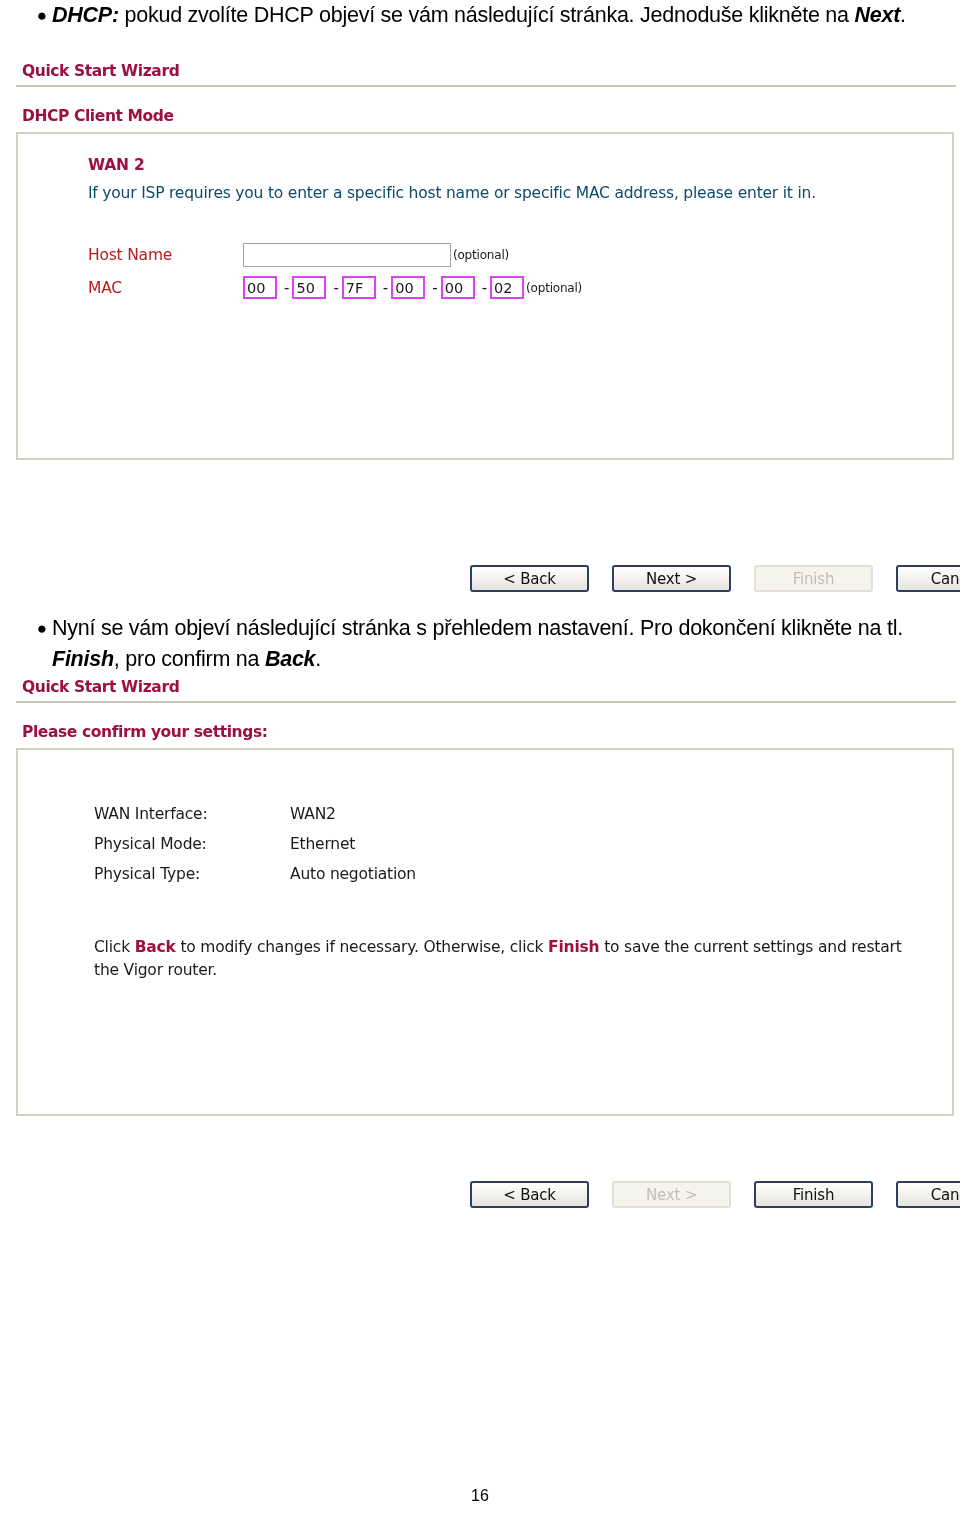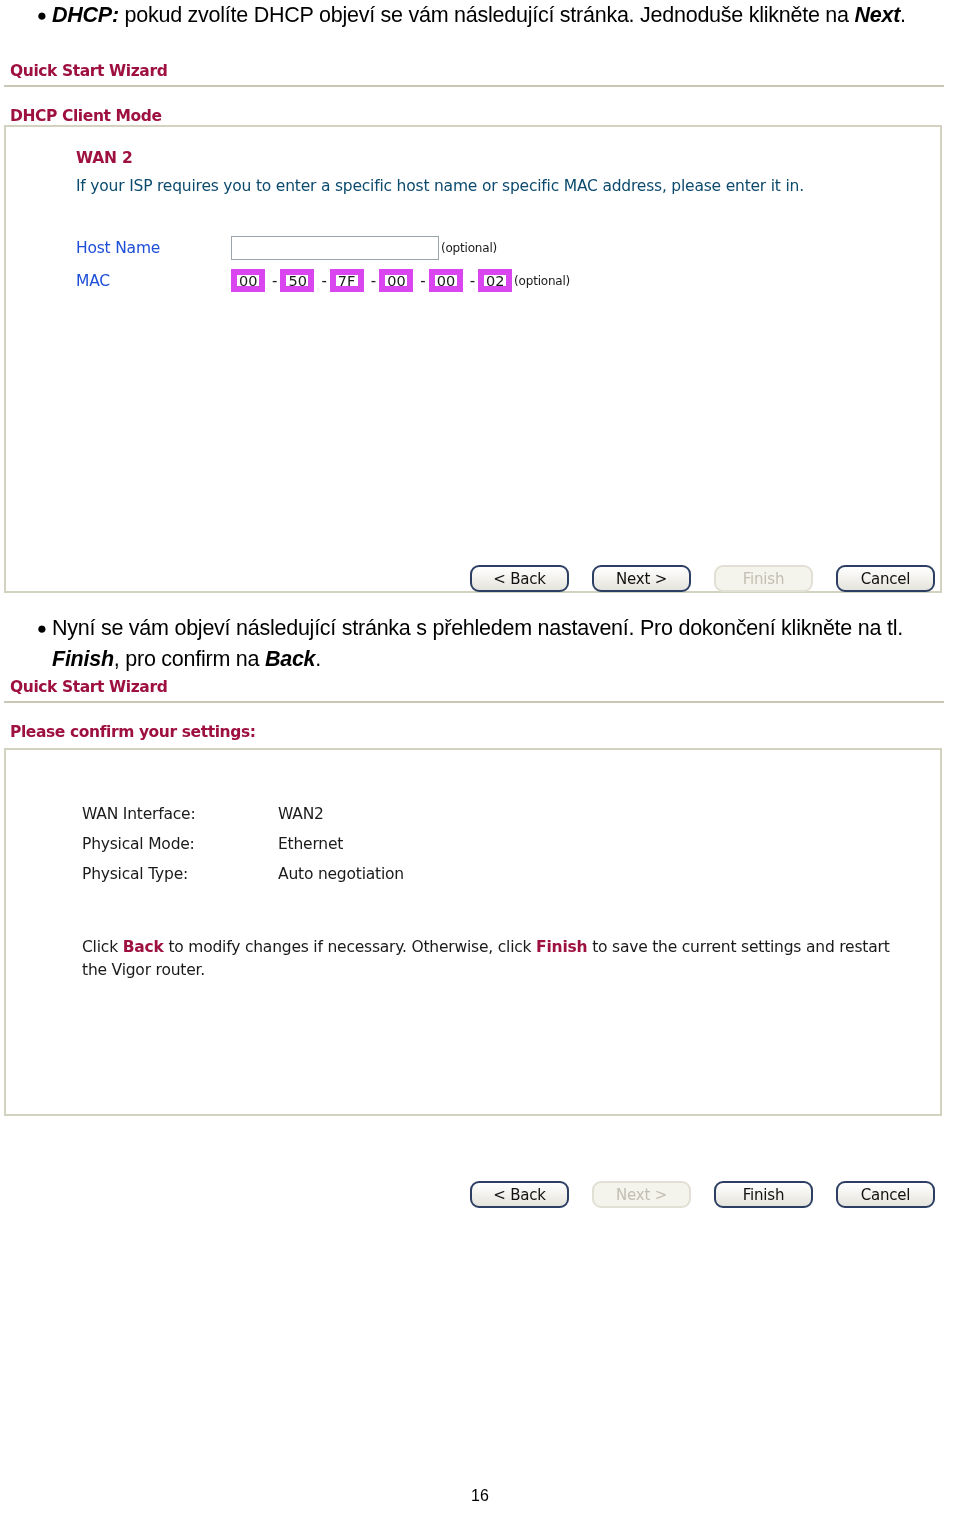--- a/index.html
+++ b/index.html
@@ -35,21 +35,21 @@
     font-size: 21.5px;
     line-height: 31px;
     letter-spacing: -0.25px;
     color: #000000;
   }
   .doc-bullet b { font-weight: bold; font-style: italic; }
 
   
   .router-ui {
     position: absolute;
-    left: 4px;
+    left: 16px;
     width: 940px;
   }
   .qsw-title {
     font-family: "DejaVu Sans", sans-serif;
     font-weight: bold;
     font-size: 15.5px;
     letter-spacing: -0.4px;
     color: #9e1040;
     padding-left: 6px;
   }
@@ -98,36 +98,36 @@
   
   .form-area { margin-top: 38px; }
   .form-row {
     display: flex;
     align-items: center;
     margin-bottom: 9px;
   }
   .form-label {
     font-family: "DejaVu Sans", sans-serif;
     font-size: 15.5px;
-    color: #1d4ed8;
+    color: #b91c1c;
     letter-spacing: -0.2px;
     width: 155px;
     flex: 0 0 155px;
   }
   .text-input {
     width: 208px;
     height: 24px;
     border: 1px solid #9aa5ab;
     background: #ffffff;
     box-sizing: border-box;
   }
   .mac-input {
     width: 34px;
     height: 23px;
-    border: 6px solid #d946ef;
+    border: 2px solid #d946ef;
     background: #ffffff;
     box-sizing: border-box;
     font-family: "DejaVu Sans", sans-serif;
     font-size: 14.5px;
     line-height: 21px;
     color: #1a1a1a;
     text-align: left;
     padding-left: 2px;
   }
   .mac-dash {
@@ -175,23 +175,23 @@
     font-weight: bold;
   }
 
   
   .button-bar {
     position: absolute;
     display: flex;
     gap: 23px;
   }
   .wiz-btn {
-    width: 99px;
+    width: 119px;
     height: 27px;
-    border-radius: 9px;
+    border-radius: 3px;
     box-sizing: border-box;
     font-family: "DejaVu Sans", sans-serif;
     font-size: 15px;
     letter-spacing: -0.2px;
     display: flex;
     align-items: center;
     justify-content: center;
     user-select: none;
   }
   .wiz-btn.enabled {
@@ -223,21 +223,21 @@
   <span class="bullet-dot">●</span>
   <span class="bullet-text"><b>DHCP:</b><span> pokud zvolíte DHCP objeví se vám následující stránka. Jednoduše klikněte na </span><b>Next</b><span>.</span></span>
 </div>
 
 <div class="router-ui" style="top:62px;">
   <div class="qsw-title">Quick Start Wizard</div>
   <div class="qsw-rule"></div>
 
   <div class="section-label" style="margin-top:20px;">DHCP Client Mode</div>
 
-  <div class="panel" style="height:468px; ">
+  <div class="panel" style="height:328px; margin-top:7px;">
     <div class="panel-inner">
       <div class="wan-heading">WAN 2</div>
       <div class="isp-note">If your ISP requires you to enter a specific host name or specific MAC address, please enter it in.</div>
 
       <div class="form-area">
 
         <div class="form-row">
           <span class="form-label">Host Name</span>
           <input class="text-input" type="text" value="" style="">
           <span class="optional">(optional)</span>

